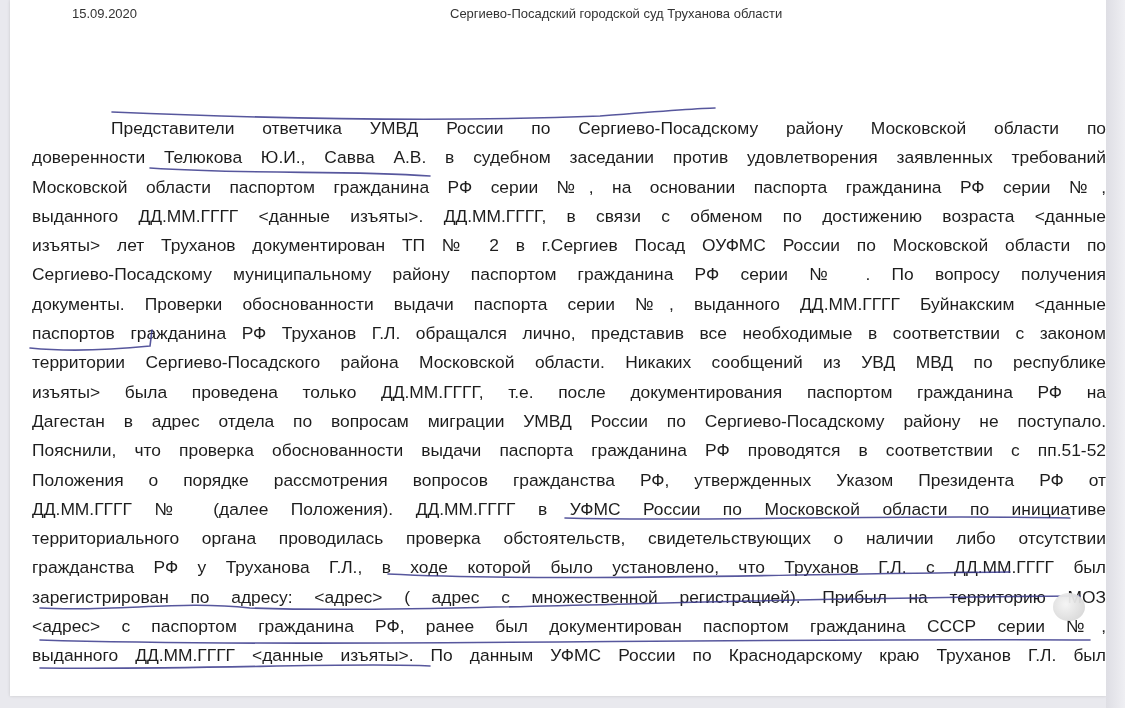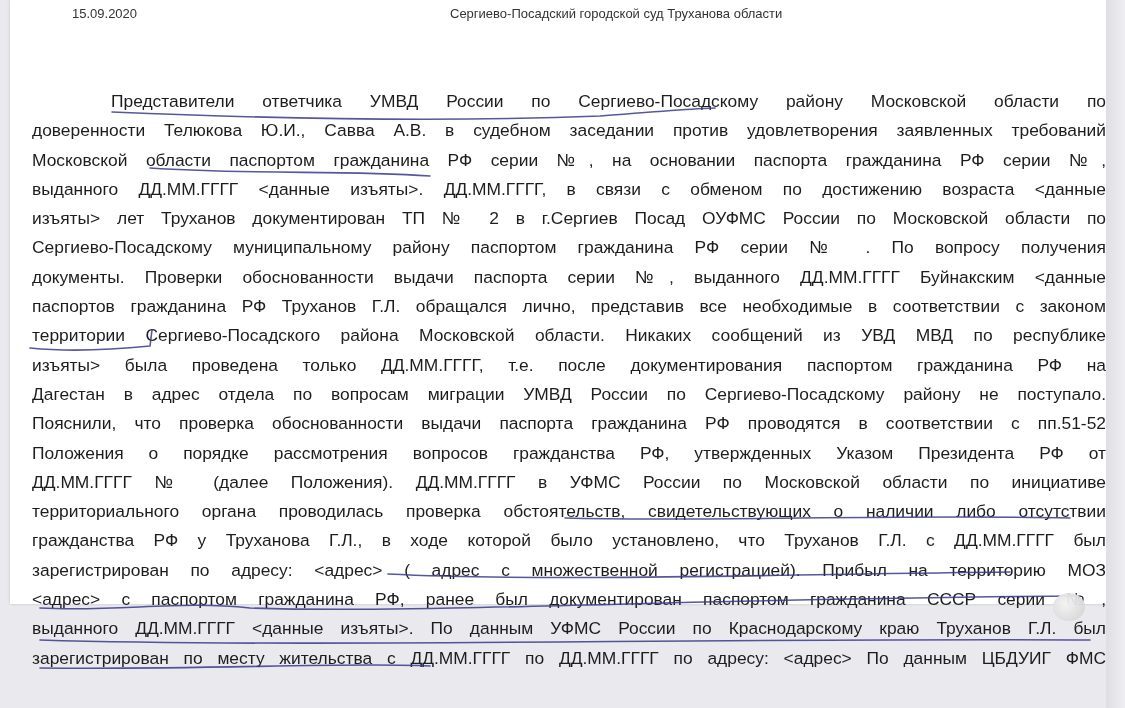--- a/index.html
+++ b/index.html
@@ -3,40 +3,40 @@
   <meta charset="utf-8">
   <style>
     html, body { margin: 0; padding: 0; }
     body {
       width: 1125px; height: 708px; overflow: hidden;
       background: #e9e9ee;
       font-family: "Liberation Sans", sans-serif;
       position: relative;
     }
     .page {
-      position: absolute; left: 10px; top: 0; width: 1096px; height: 604px;
+      position: absolute; left: 10px; top: 0; width: 1096px; height: 696px;
       background: #ffffff;
       box-shadow: 0 0 3px rgba(0,0,0,0.15);
     }
     .header {
       position: absolute; top: 6px; left: 0; width: 100%; height: 18px;
       font-size: 13px; color: #333;
     }
     .header .date { position: absolute; left: 62px; top: 0; }
     .header .court { position: absolute; left: 440px; top: 0; }
     .body-text {
       position: absolute; left: 32px; top: 87px; width: 1074px;
       font-size: 17.4px; color: #1d1d1d;
     }
     .line {
       height: 29.3px; line-height: 29.3px;
       white-space: nowrap; text-align: justify; text-align-last: justify;
       position: relative;
     }
-    .line.first { text-indent: 79px; }
+    .line.first { text-indent: 79px; margin-top: 27px; }
     .ink {
       position: absolute; pointer-events: none;
     }
     .thumb {
       position: absolute; left: 1043px; top: 593px; width: 32px; height: 28px;
       border-radius: 50%;
       background: radial-gradient(circle at 40% 40%, #f4f4f4, #cfcfcf);
       opacity: 0.95;
     }
     .right-shade {
@@ -66,21 +66,20 @@
     <div class="line">изъяты&gt; была проведена только ДД.ММ.ГГГГ, т.е. после документирования паспортом гражданина РФ на</div>
     <div class="line">Дагестан в адрес отдела по вопросам миграции УМВД России по Сергиево-Посадскому району не поступало.</div>
     <div class="line">Пояснили, что проверка обоснованности выдачи паспорта гражданина РФ проводятся в соответствии с пп.51-52</div>
     <div class="line">Положения о порядке рассмотрения вопросов гражданства РФ, утвержденных Указом Президента РФ от</div>
     <div class="line">ДД.ММ.ГГГГ № (далее Положения). ДД.ММ.ГГГГ в УФМС России по Московской области по инициативе</div>
     <div class="line">территориального органа проводилась проверка обстоятельств, свидетельствующих о наличии либо отсутствии</div>
     <div class="line">гражданства РФ у Труханова Г.Л., в ходе которой было установлено, что Труханов Г.Л. с ДД.ММ.ГГГГ был</div>
     <div class="line">зарегистрирован по адресу: &lt;адрес&gt; ( адрес с множественной регистрацией). Прибыл на территорию МОЗ</div>
     <div class="line">&lt;адрес&gt; с паспортом гражданина РФ, ранее был документирован паспортом гражданина СССР серии №,</div>
     <div class="line">выданного ДД.ММ.ГГГГ &lt;данные изъяты&gt;. По данным УФМС России по Краснодарскому краю Труханов Г.Л. был</div>
-    <div class="line">зарегистрирован по месту жительства с ДД.ММ.ГГГГ по ДД.ММ.ГГГГ по адресу: &lt;адрес&gt; По данным ЦБДУИГ ФМС</div>
   </div>
 
   <svg class="ink" style="left:-10px;top:0;" width="1125" height="708" viewBox="0 0 1125 708">
     <g fill="none" stroke="#3a3a8c" stroke-width="1.6" stroke-linecap="round" opacity="0.85">
       <path d="M112 112 C300 120 450 122 600 116 C650 112 700 108 715 108"></path>
       <path d="M150 168 C260 175 340 170 430 176"></path>
       <path d="M30 348 C70 352 110 350 150 346 L152 330"></path>
       <path d="M565 518 C700 522 900 514 1070 518"></path>
       <path d="M388 574 C550 582 800 574 1010 572"></path>
       <path d="M40 608 C120 612 180 600 250 608 C420 614 700 598 1080 596"></path>

